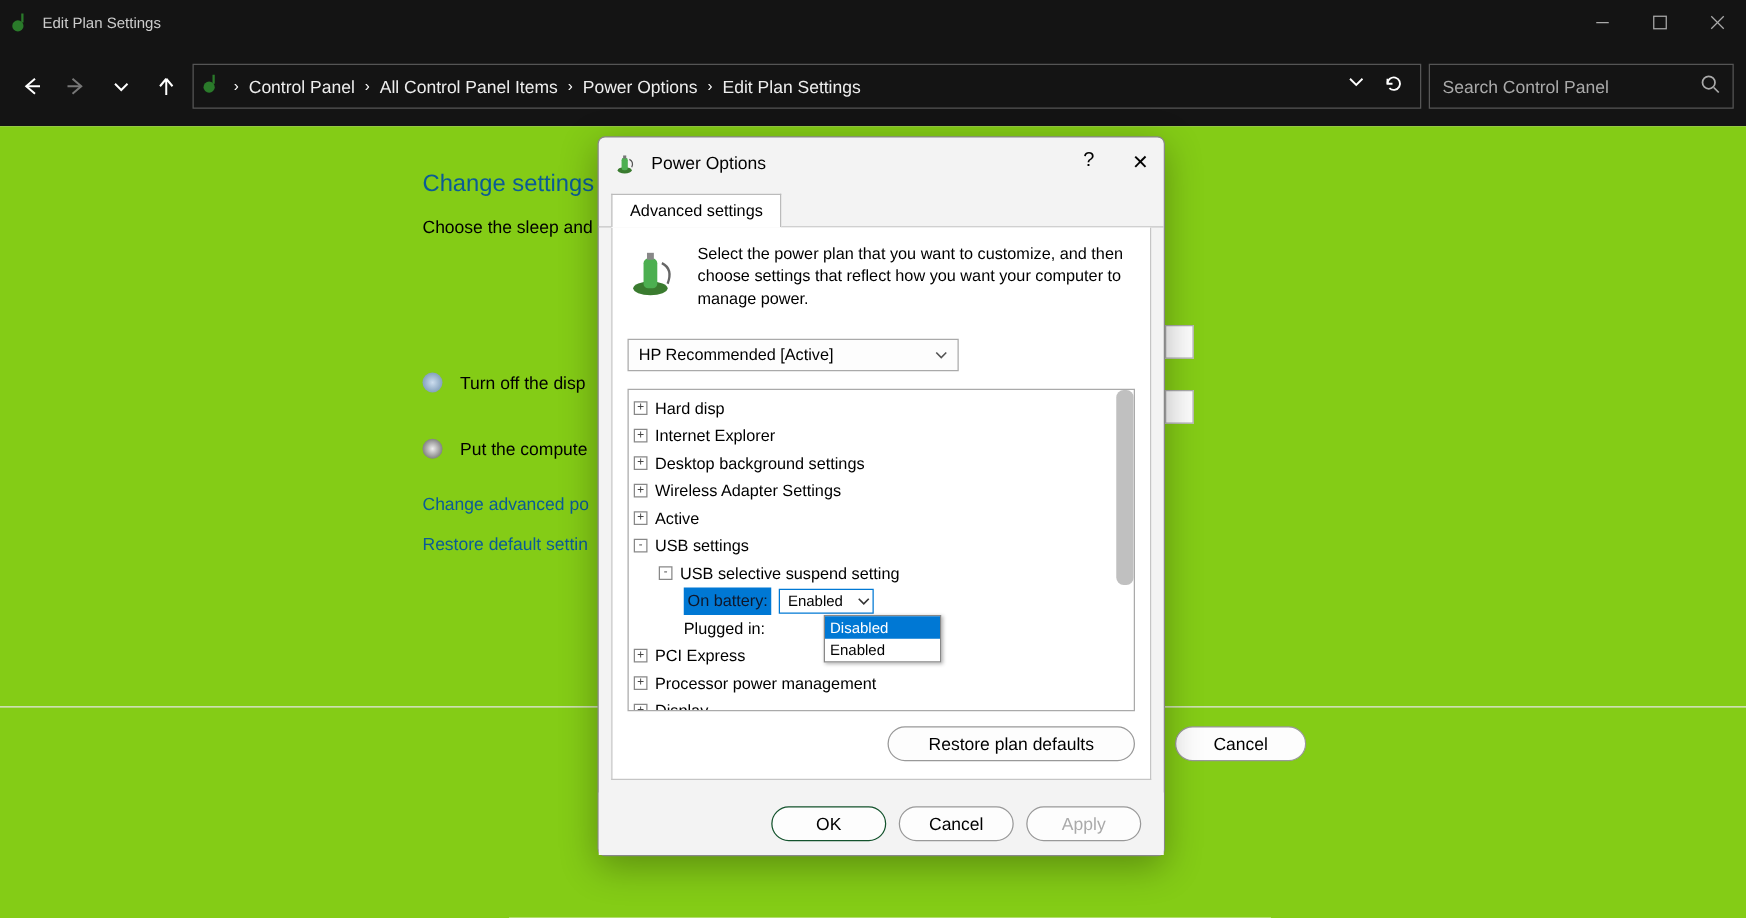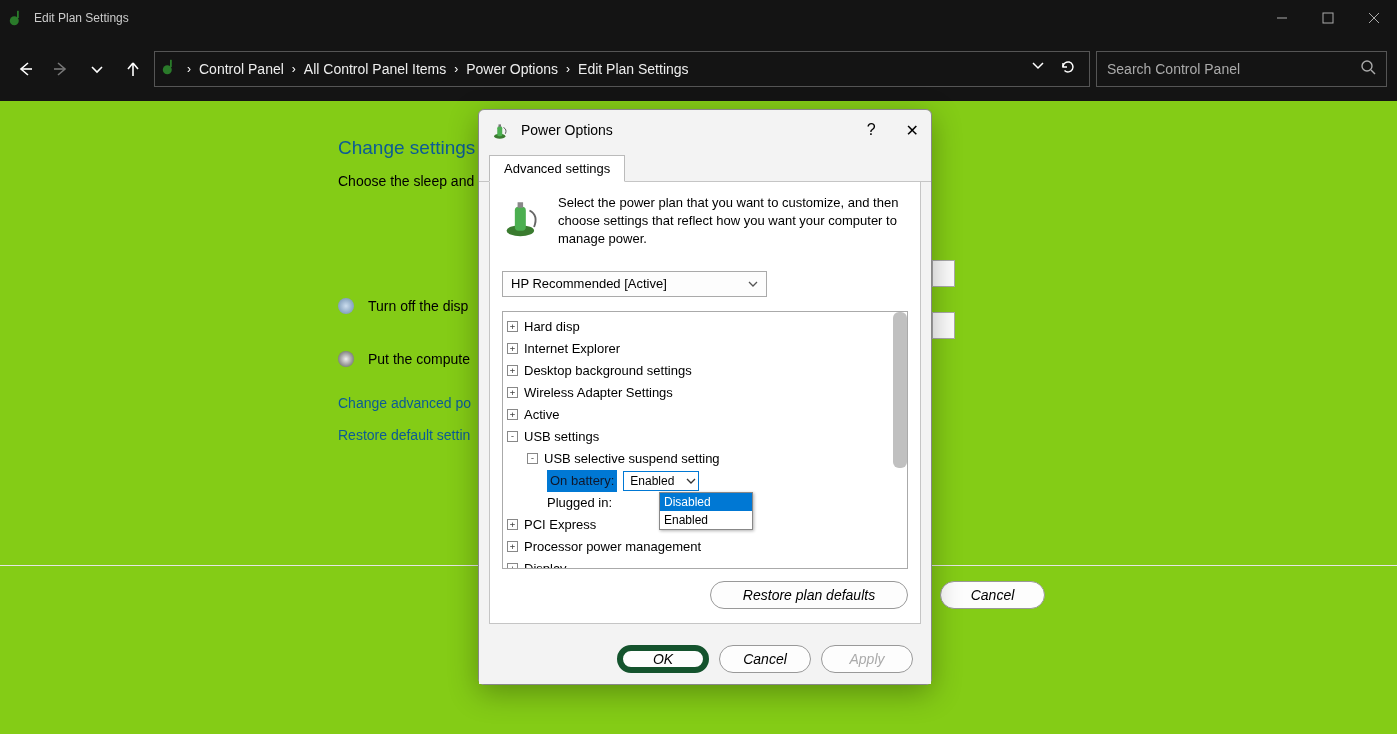--- a/index.html
+++ b/index.html
@@ -13,36 +13,36 @@
     .title-controls .tc { width: 46px; height: 36px; display: flex; align-items: center; justify-content: center; }
     .title-controls svg { stroke: #aaa; }
 
     
     .nav-bar { height: 65px; background: #141414; display: flex; align-items: center; padding: 0 10px; gap: 6px; }
     .nav-btn { width: 30px; height: 30px; display: flex; align-items: center; justify-content: center; color: #ddd; }
     .breadcrumb { flex: 1; height: 36px; border: 1px solid #555; background: transparent; display: flex; align-items: center; color: #eee; padding: 0 6px; gap: 10px; font-size: 14px; }
     .crumb-sep { color: #fff; font-size: 12px; margin: 0 -2px; }
     .crumb { white-space: nowrap; }
     .crumb-tail { margin-left: auto; display: flex; gap: 14px; padding-right: 6px; }
-    .search-box { width: 291px; height: 36px; border: 1px solid #555; display: flex; align-items: center; padding: 0 10px; color: #aaa; font-size: 14px; justify-content: space-between; }
+    .search-box { width: 244px; height: 36px; border: 1px solid #555; display: flex; align-items: center; padding: 0 10px; color: #aaa; font-size: 14px; justify-content: space-between; }
 
     
     .main { background: #84cc16; height: 633px; position: relative; }
     .main-inner { padding: 36px 0 0 338px; color: #000; }
     .main-inner h1 { color: #0b5b96; font-size: 19px; font-weight: 400; margin-bottom: 14px; }
     .main-inner .sub { font-size: 14px; margin-bottom: 90px; }
     .row { display: flex; align-items: center; gap: 14px; height: 53px; font-size: 14px; }
     .row .icon { width: 16px; height: 16px; border-radius: 50%; }
     .links { margin-top: 10px; }
     .links a { color: #0b5b96; font-size: 14px; display: block; margin-bottom: 16px; text-decoration: none; }
     .right-combobox { position: absolute; width: 23px; height: 27px; border: 1px solid #aaa; background: #fdfdfd; }
 
     
     .bg-toolbar { position: absolute; top: 464px; left: 0; right: 0; border-top: 1px solid #e5e5e5; height: 58px; display: flex; justify-content: flex-end; align-items: center; padding-right: 352px; gap: 10px; }
-    .win-btn { width: 105px; height: 28px; border: 1px solid #999; border-radius: 14px; background: #fdfdfd; font-size: 14px; display: flex; align-items: center; justify-content: center; font-style: italic; }
+    .win-btn { width: 105px; height: 28px; border: 1px solid #999; border-radius: 14px; background: #fdfdfd; font-size: 14px; display: flex; align-items: center; justify-content: center; }
 
     
     .dialog { position: absolute; left: 478px; top: 109px; width: 454px; height: 576px; background: #f3f3f3; border: 1px solid #888; border-radius: 6px; box-shadow: 0 8px 30px rgba(0,0,0,0.3); display: flex; flex-direction: column; }
     .dlg-titlebar { height: 40px; display: flex; align-items: center; padding: 0 12px; font-size: 14px; }
     .dlg-title-icon { width: 20px; height: 20px; margin-right: 10px; }
     .dlg-controls { margin-left: auto; display: flex; gap: 30px; }
     .dlg-controls span { font-size: 16px; font-weight: 400; }
     .tab-strip { height: 32px; display: flex; align-items: flex-end; padding-left: 10px; border-bottom: 1px solid #c5c5c5;}
     .tab { background: #fff; border: 1px solid #bbb; border-bottom: 1px solid #fff; padding: 5px 14px 5px; font-size: 13px; position: relative; top: 1px; }
     .tab-panel { background: #fff; flex: 1; margin: 0 10px 10px 10px; border: 1px solid #c5c5c5; border-top: none; padding: 12px; display: flex; flex-direction: column; }
@@ -63,21 +63,21 @@
     .combo svg { width: 10px; height: 10px; }
     .dropdown { position: absolute; left: 156px; top: 180px; width: 94px; border: 1px solid #888; background: #fff; font-size: 12px; box-shadow: 1px 1px 3px rgba(0,0,0,0.3);}
     .dropdown .opt { padding: 0 4px; line-height: 18px; }
     .dropdown .opt.hl { background: #0078d4; color: #fff; }
 
     .restore-row { display: flex; justify-content: flex-end; margin-top: 12px; }
     .restore-row .win-btn { width: 198px; }
 
     .dlg-bottom { height: 50px; background: #f3f3f3; display: flex; align-items: center; justify-content: flex-end; padding: 0 18px; gap: 10px; border-top: 0; }
     .dlg-bottom .win-btn { width: 92px; }
-    .dlg-bottom .win-btn.primary { border: 6px solid #14532d; }
+    .dlg-bottom .win-btn.primary { border: 1px solid #14532d; }
     .dlg-bottom .win-btn.disabled { color: #aaa; }
 
     
     .battery-svg { width: 100%; height: 100%; }
   </style>
 </head>
 <body>
 
 <div class="title-bar">
   <div class="title-icon">

